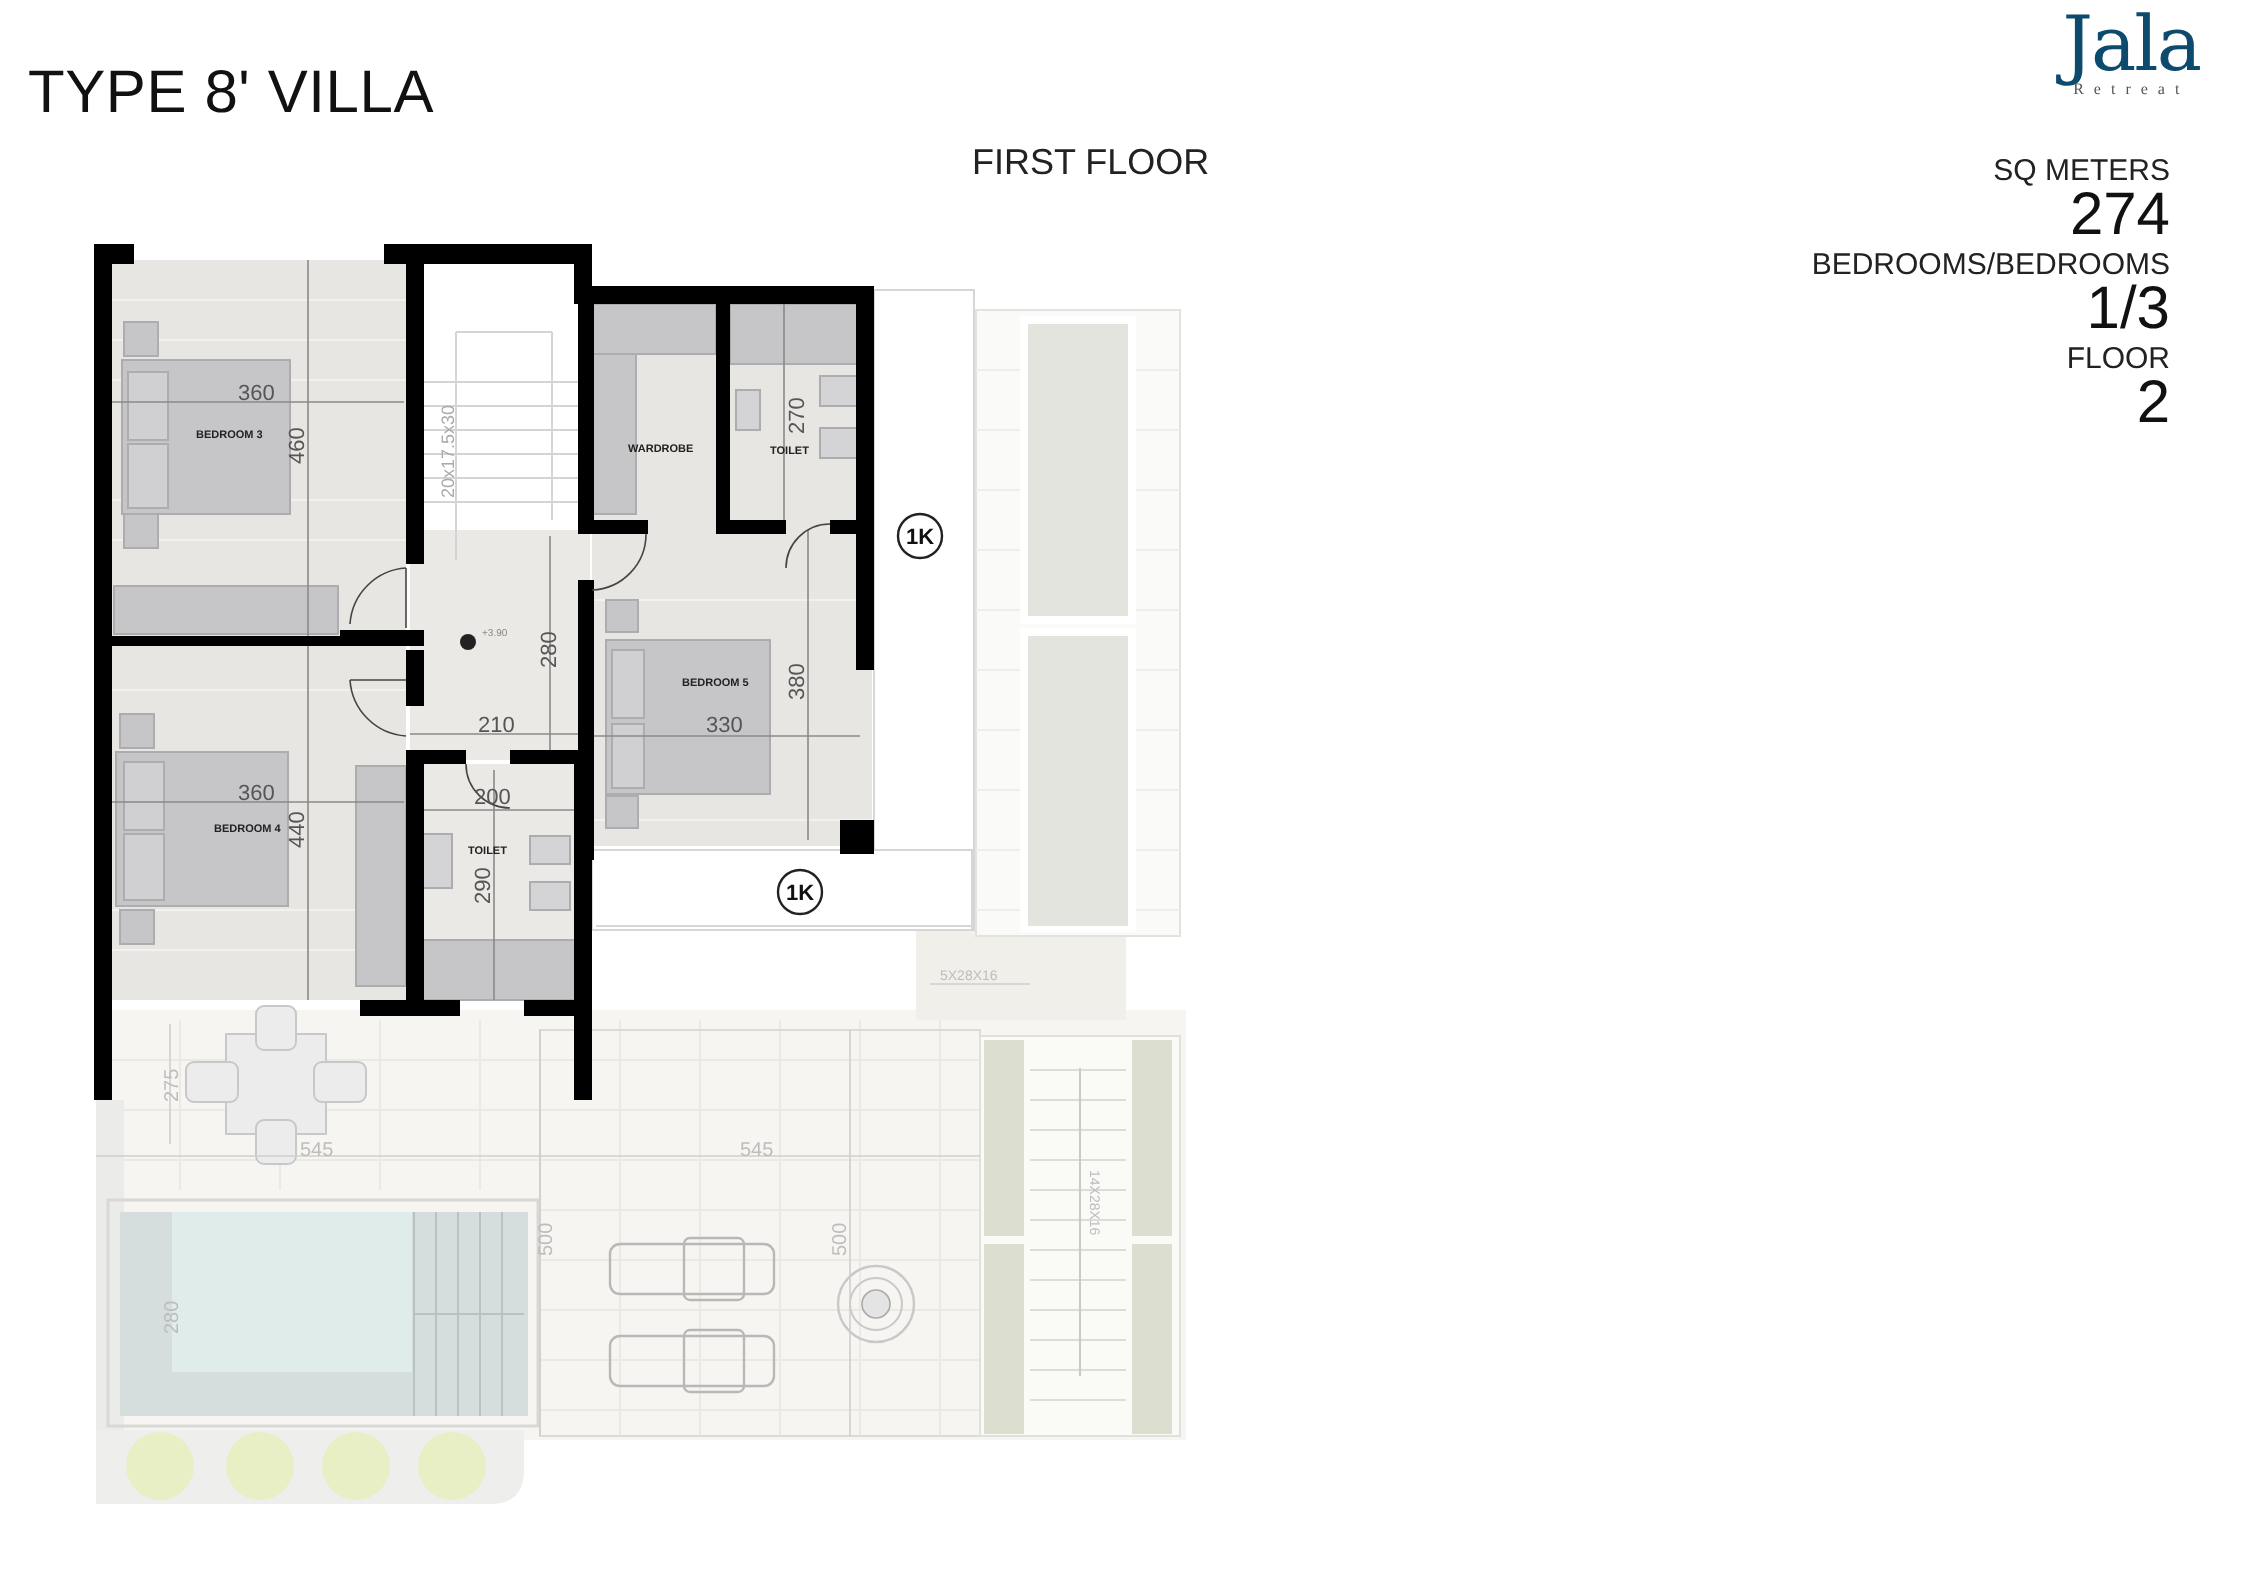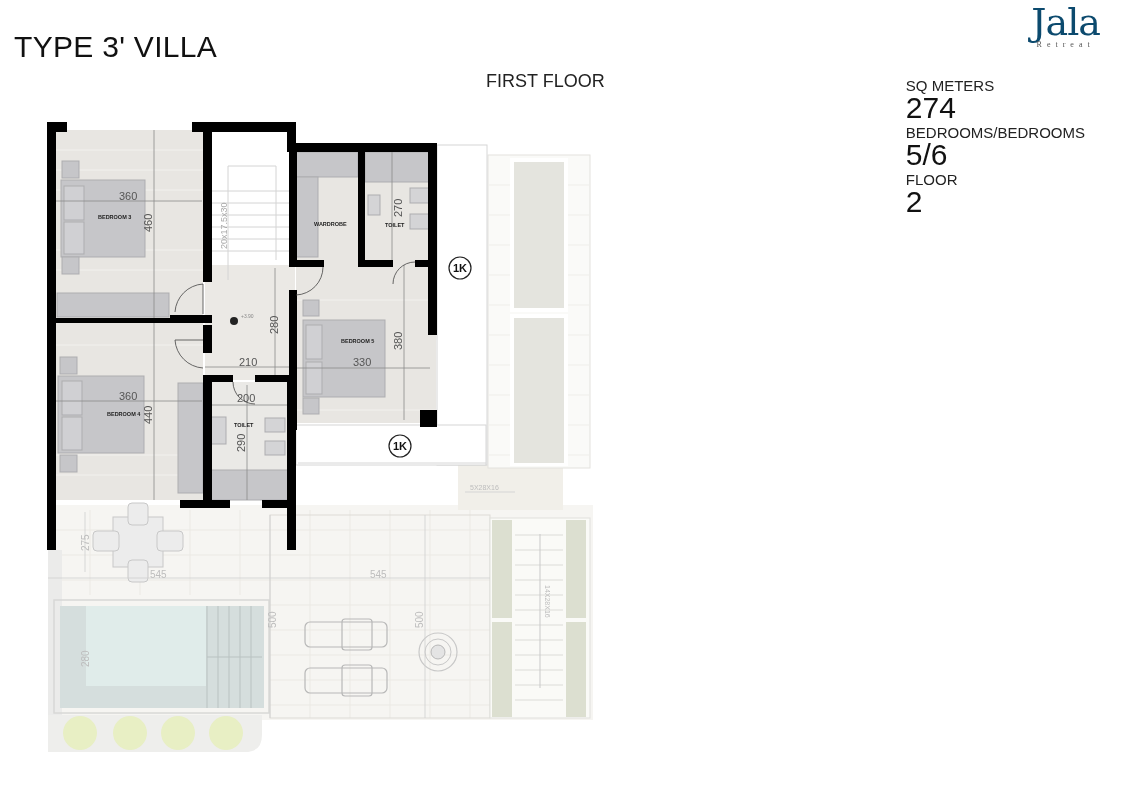--- a/index.html
+++ b/index.html
@@ -2,42 +2,42 @@
 <html><head>
 <meta charset="utf-8">
 <style>
   html, body { margin:0; padding:0; background:#ffffff; }
   body { width:1134px; height:787px; position:relative; overflow:hidden; font-family:"Liberation Sans", sans-serif; color:#111; }
   .title { position:absolute; left:14px; top:30px; font-size:30px; letter-spacing:0.3px; color:#111; }
   .floor-label { position:absolute; left:486px; top:71px; font-size:18px; color:#222; }
   .logo { position:absolute; right:34px; top:0px; text-align:center; }
   .logo .brand { font-family:"DejaVu Serif", serif; font-size:38px; line-height:44px; color:#0c4a6e; letter-spacing:-1px; display:block; }
   .logo .sub { font-family:Liberation Serif, serif; font-size:8px; letter-spacing:5px; color:#555; display:block; margin-top:-4px; }
-  .stats { position:absolute; right:49px; top:76px; text-align:left; }
+  .stats { position:absolute; right:49px; top:76px; text-align:right; }
   .stat-label { font-size:15px; color:#222; line-height:16px; margin-top:2px; }
   .stat-value { font-size:30px; color:#111; line-height:28px; margin-bottom:3px; }
   svg.plan { position:absolute; left:0; top:0; }
   .plan text { font-family:"Liberation Sans", sans-serif; }
 </style>
 </head>
 <body>
 
-<div class="title">TYPE 3' VILLA</div>
+<div class="title">TYPE 8' VILLA</div>
 <div class="floor-label">FIRST FLOOR</div>
 
 <div class="logo">
   <span class="brand">Jala</span>
   <span class="sub">Retreat</span>
 </div>
 
 <div class="stats">
   <div class="stat-label">SQ METERS</div>
   <div class="stat-value">274</div>
   <div class="stat-label">BEDROOMS/BEDROOMS</div>
-  <div class="stat-value">5/6</div>
+  <div class="stat-value">1/3</div>
   <div class="stat-label">FLOOR</div>
   <div class="stat-value">2</div>
 </div>
 
 <svg class="plan" width="1134" height="787" viewBox="0 0 1134 787">
 
   <g>
     <rect x="48" y="505" width="545" height="215" fill="#f6f5f2"></rect>
     <rect x="458" y="465" width="105" height="45" fill="#f1efe9"></rect>
 

